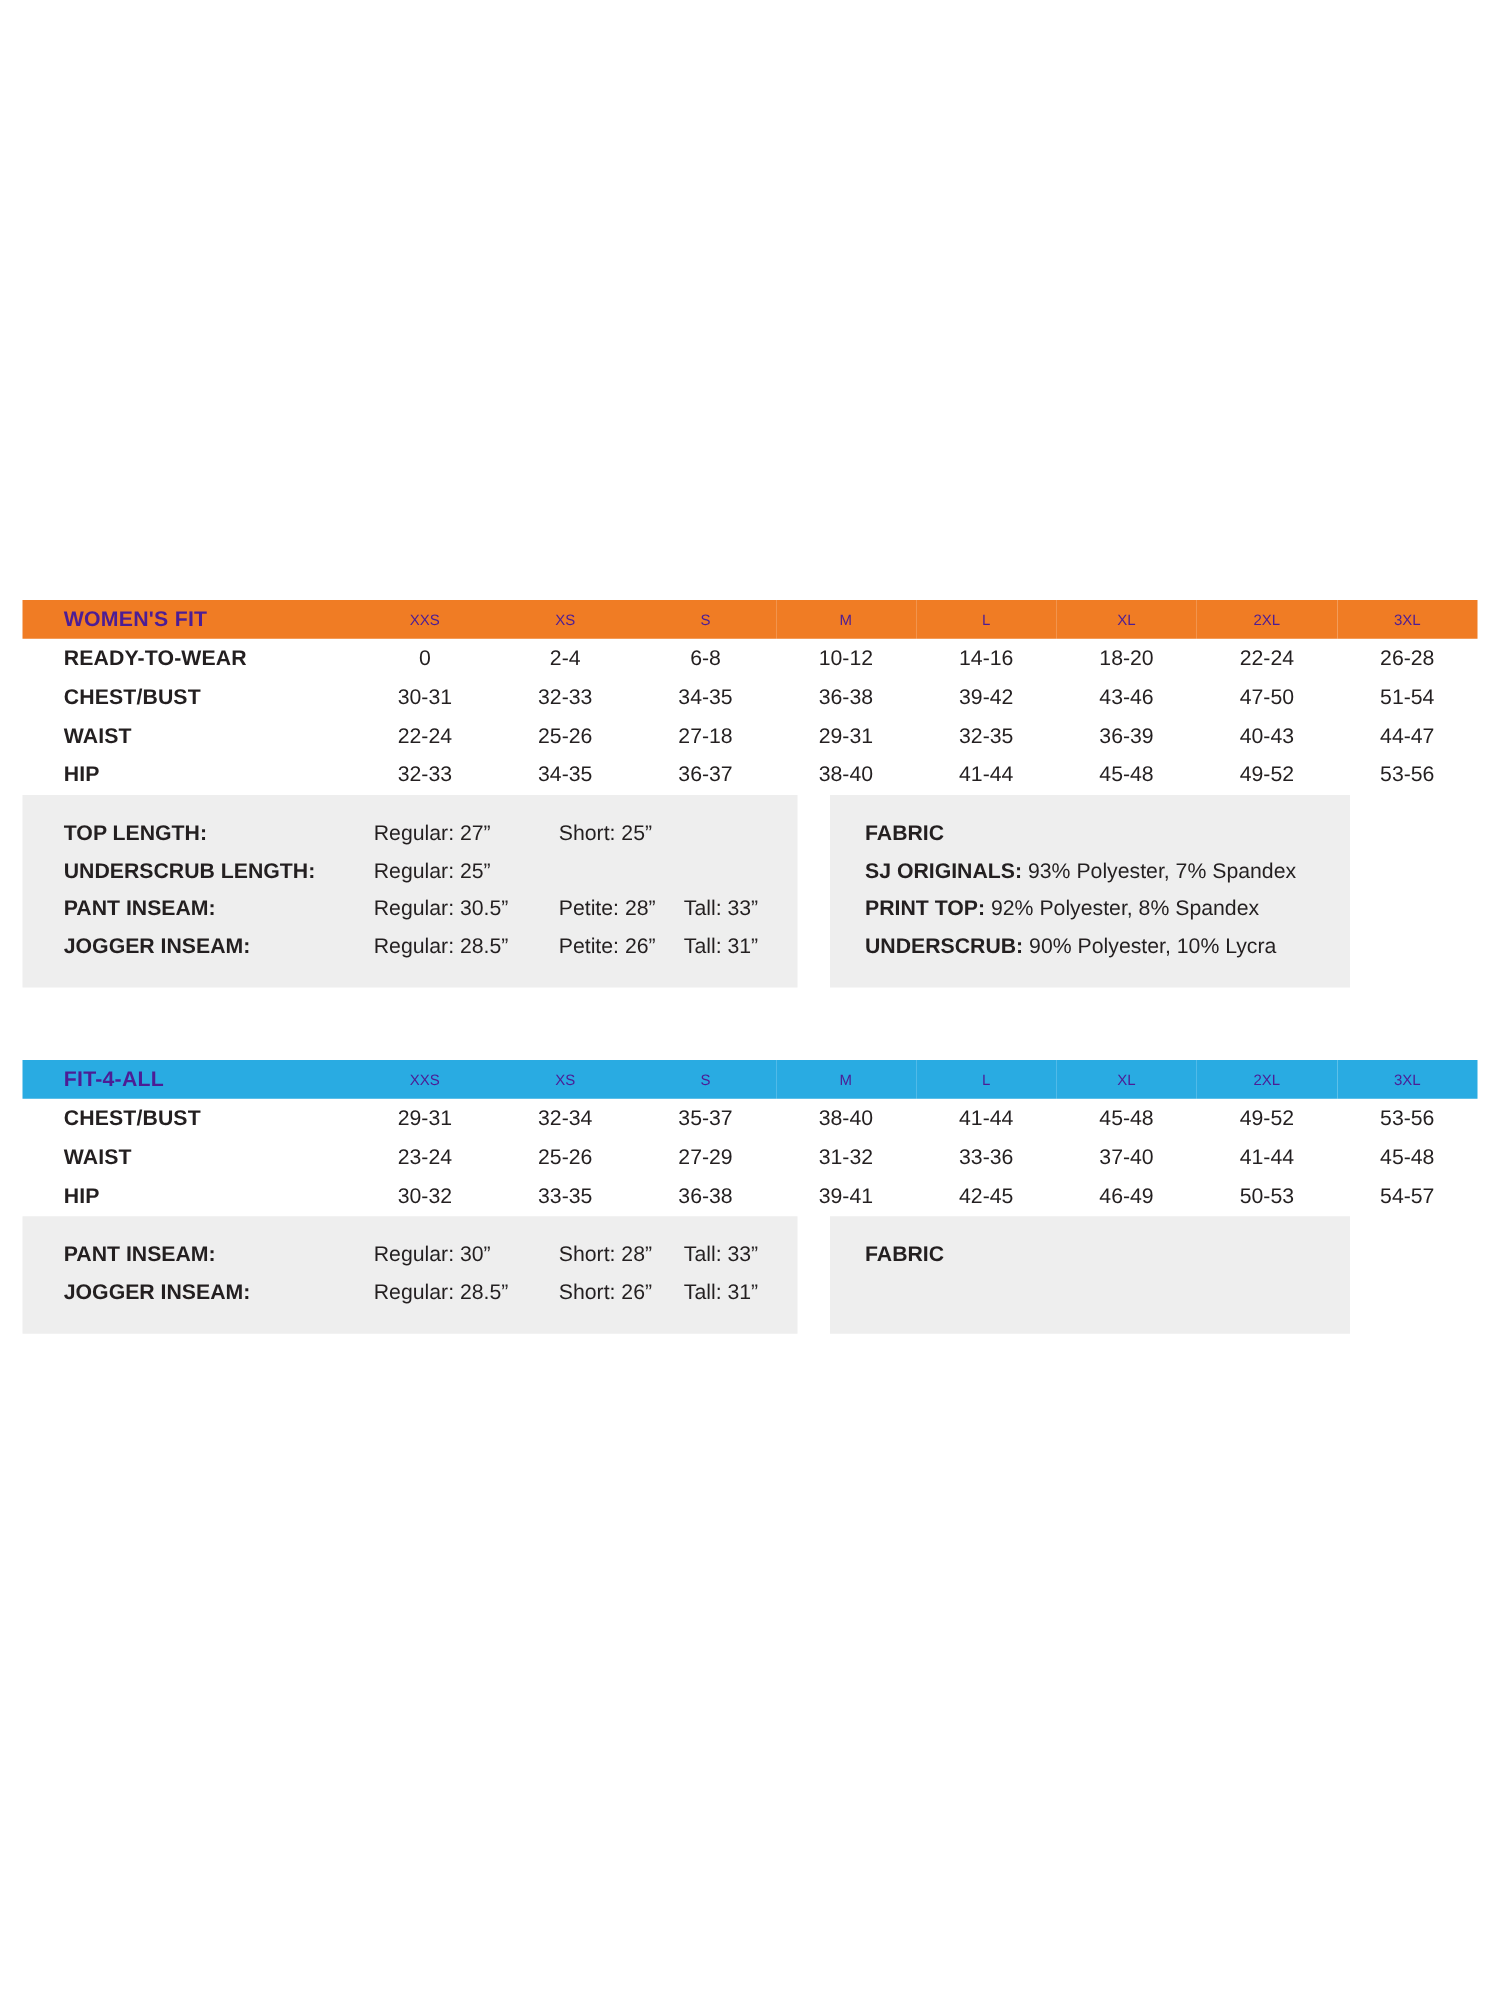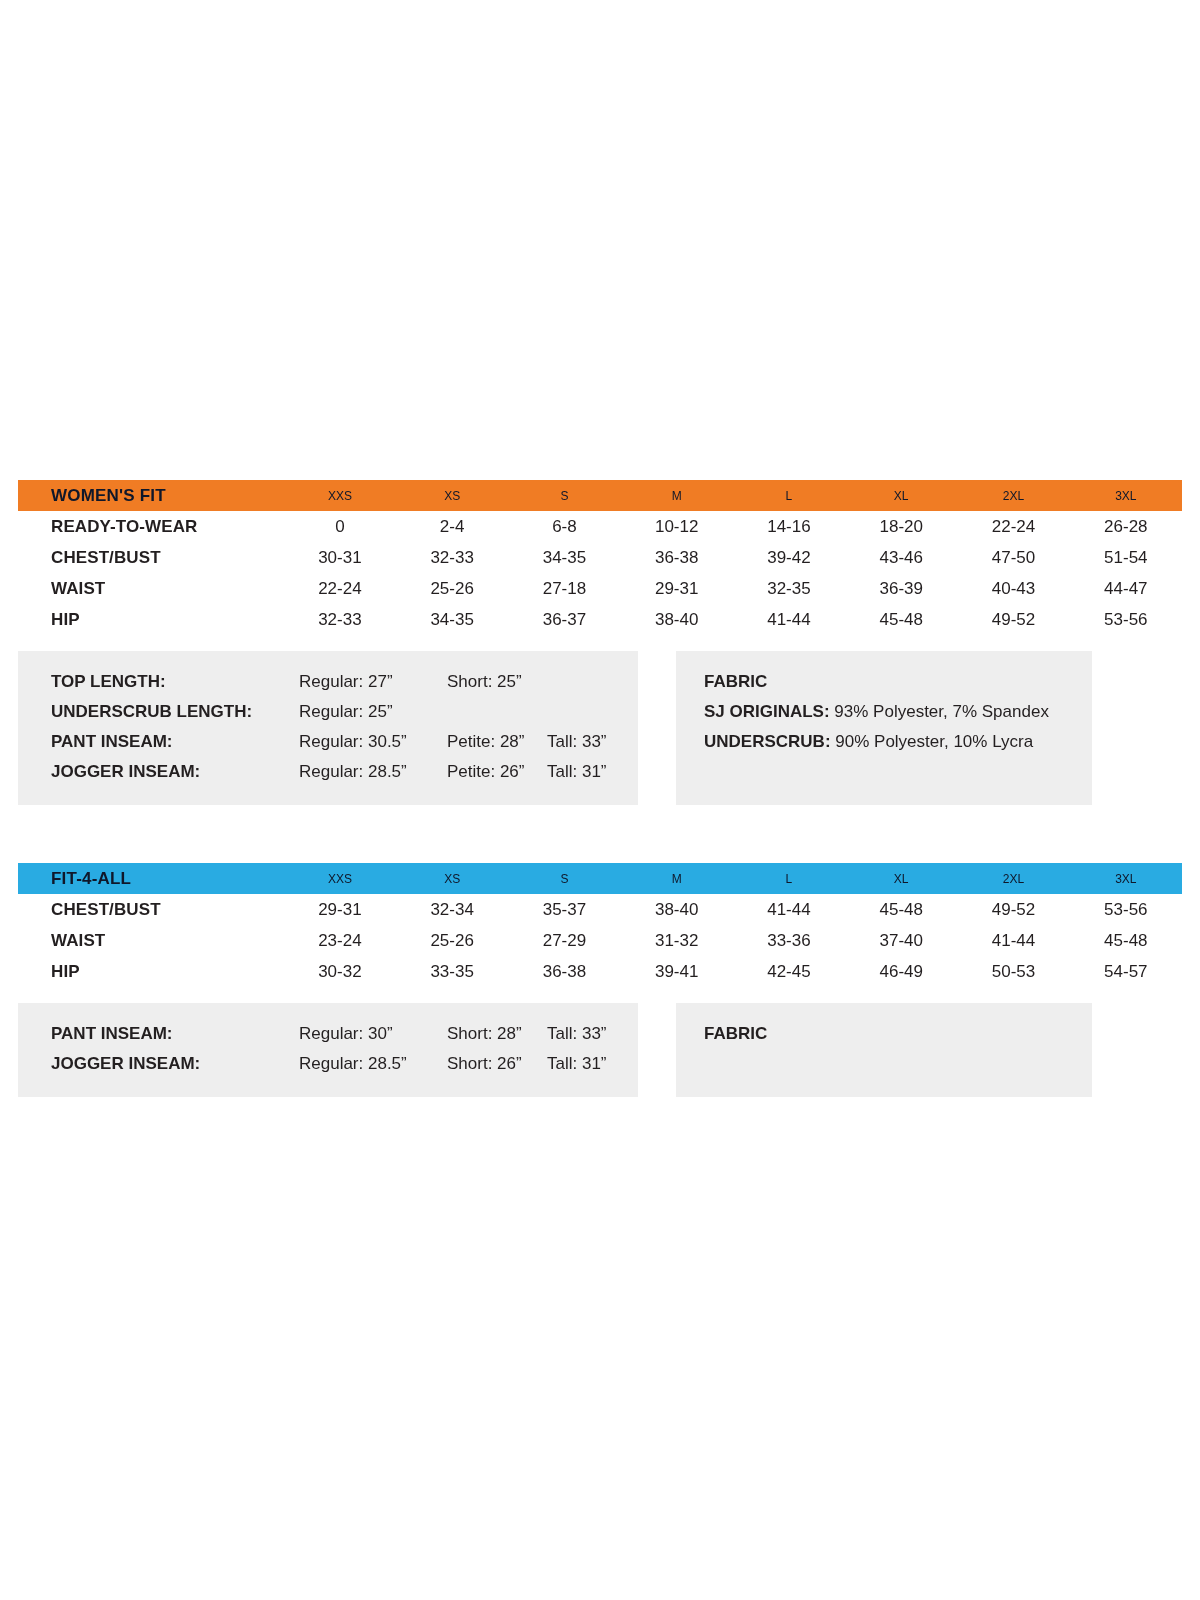--- a/index.html
+++ b/index.html
@@ -32,21 +32,21 @@
     border-collapse: collapse;
     table-layout: fixed;
   }
   .size-table col.label-col { width: 258px; }
   .size-table col.size-col { width: 109px; }
 
   .size-table thead th {
     height: 31px;
     font-size: 17px;
     font-weight: bold;
-    color: #0f172a;
+    color: #4c1d95;
     text-align: center;
     vertical-align: middle;
     padding: 0;
   }
   .size-table thead th.row-head {
     text-align: left;
     padding-left: 33px;
     letter-spacing: 0.2px;
   }
   .size-table thead th.size-head {
@@ -70,22 +70,22 @@
     letter-spacing: 0.1px;
   }
   .size-table tbody td.val {
     text-align: center;
     font-weight: normal;
   }
 
   
   .panels {
     display: flex;
-    gap: 38px;
-    margin-top: 16px;
+    gap: 26px;
+    margin-top: 1px;
   }
   .panel {
     background: #eeeeee;
     padding: 16px 0 18px 0;
   }
   .panel.left { width: 620px; }
   .panel.right { width: 416px; }
 
   .panel-row {
     display: flex;
@@ -241,20 +241,24 @@
           </div>
         </div>
 
         <div class="panel right">
           <div class="panel-title">FABRIC</div>
           <div class="fabric-row">
             <span class="fkey">SJ ORIGINALS:</span>
             <span class="fval">93% Polyester,  7% Spandex</span>
           </div>
           <div class="fabric-row">
+            <span class="fkey">PRINT TOP:</span>
+            <span class="fval">92% Polyester,  8% Spandex</span>
+          </div>
+          <div class="fabric-row">
             <span class="fkey">UNDERSCRUB:</span>
             <span class="fval">90% Polyester,  10% Lycra</span>
           </div>
         </div>
       </div>
     </div>
 
     <div class="block-gap"></div>
 
     <div>

